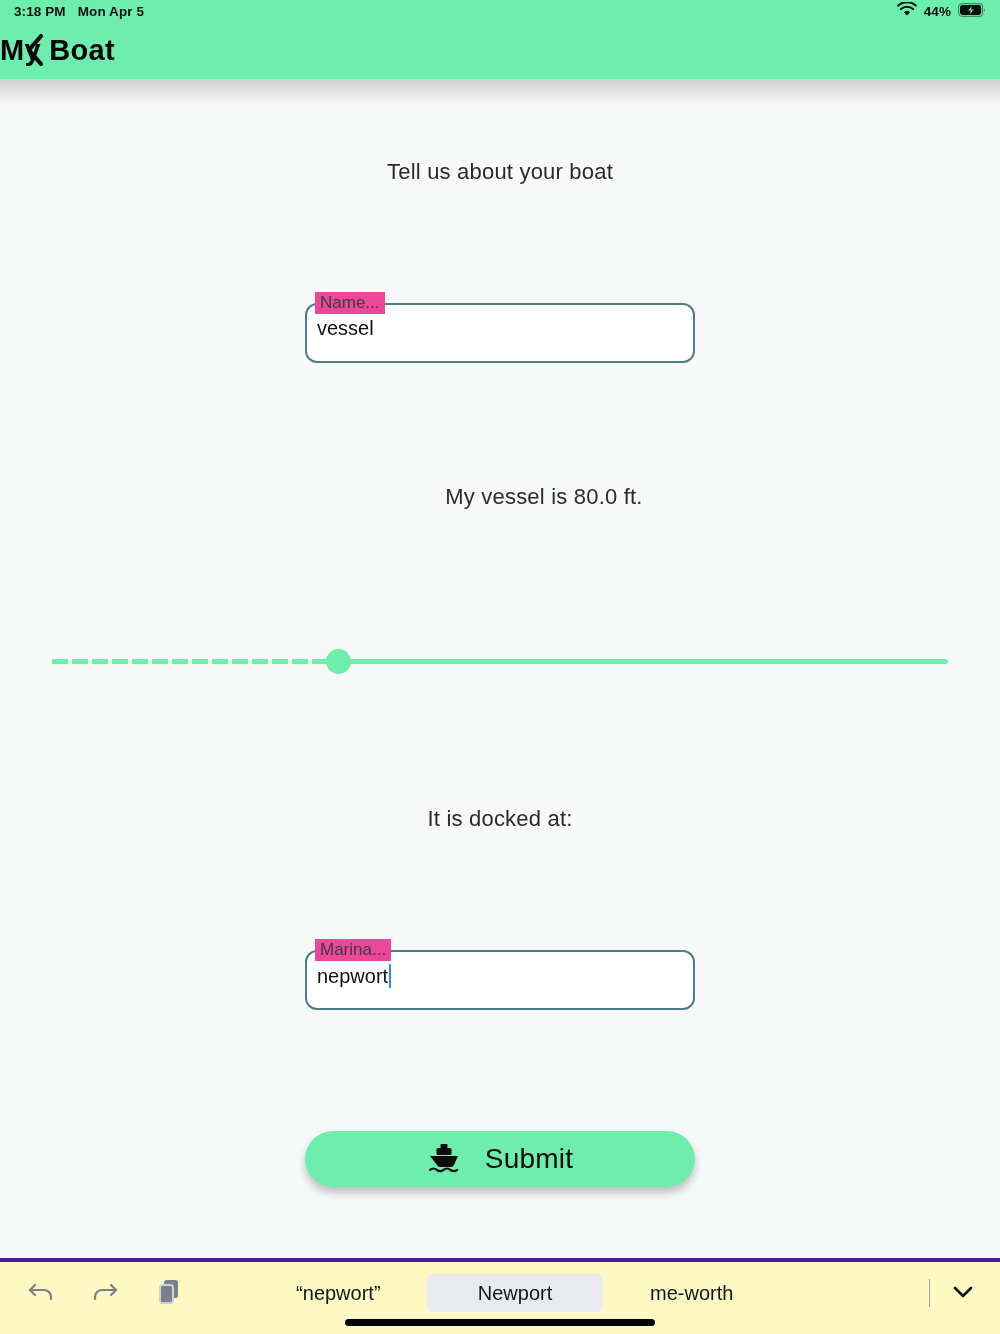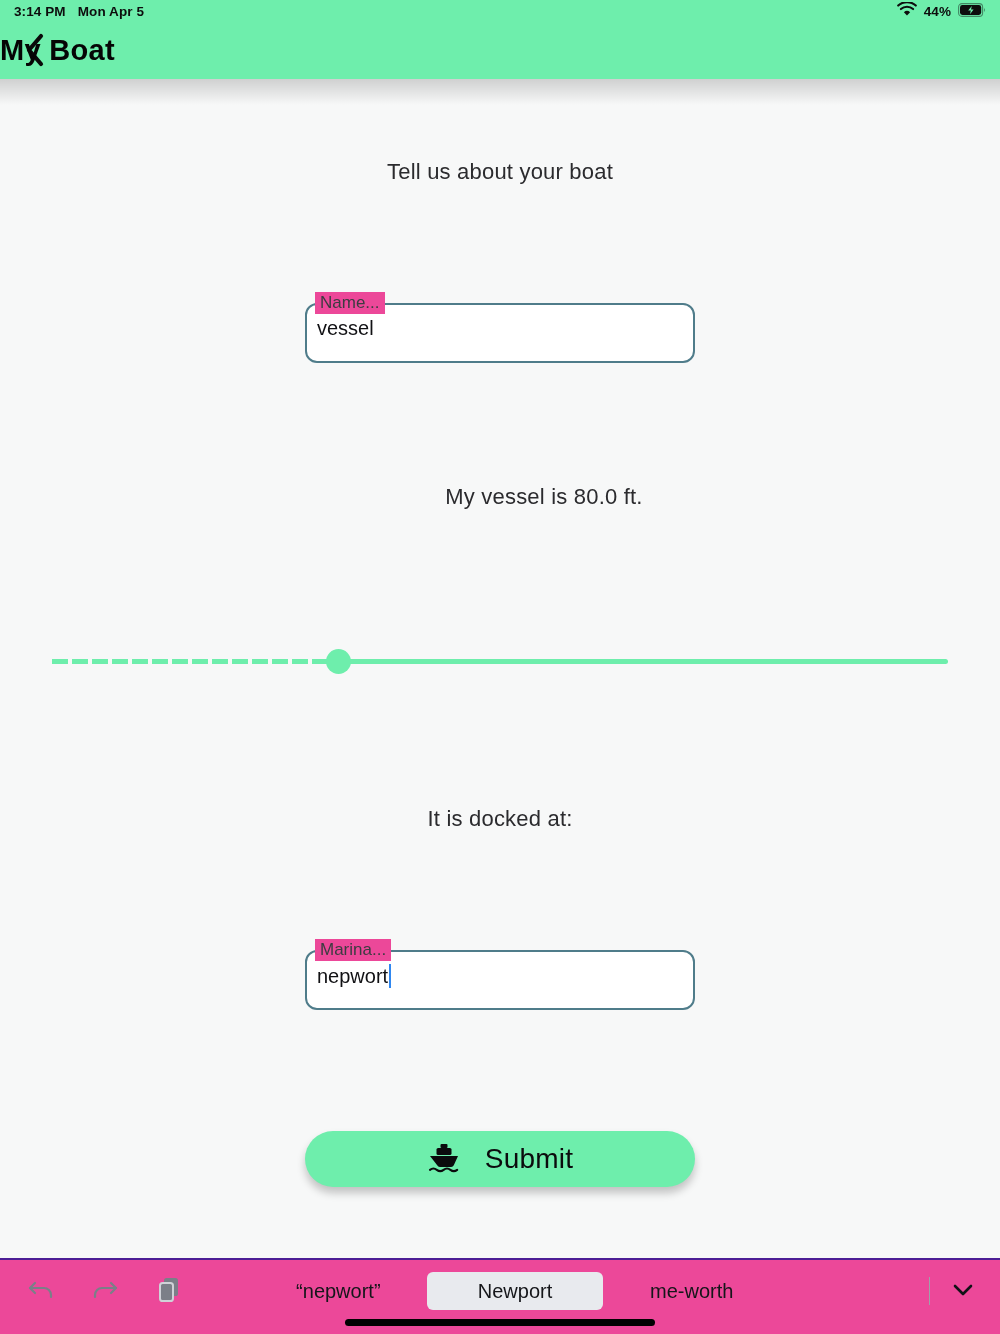--- a/index.html
+++ b/index.html
@@ -214,22 +214,22 @@
     letter-spacing: 0.2px;
   }
   .ferry-icon { display: block; }
 
   
   .accessory-bar {
     position: absolute;
     left: 0; top: 1258px;
     width: 1000px;
     height: 76px;
-    background: #ec4899;
-    border-top: 2px solid #4c1d95;
+    background: #fef9c3;
+    border-top: 4px solid #4c1d95;
   }
   .accessory-tools {
     position: absolute;
     left: 18px; top: 8px;
     display: flex;
     align-items: center;
     gap: 18px;
   }
   .tool-button {
     width: 46px; height: 46px;
@@ -294,21 +294,21 @@
     cursor: pointer;
   }
 </style>
 </head>
 <body>
 
 <div class="app-bar">
 
   <div class="status-bar">
     <div class="status-left">
-      <span>3:14 PM</span>
+      <span>3:18 PM</span>
       <span>Mon Apr 5</span>
     </div>
     <div class="status-right">
       <span class="wifi-icon">
         <svg width="20" height="15" viewBox="0 0 20 15">
           <path d="M10 13.6 L6.9 10.2 A4.6 4.6 0 0 1 13.1 10.2 Z" fill="#0d0d0d"></path>
           <path d="M3.9 7.1 A8.9 8.9 0 0 1 16.1 7.1" stroke="#0d0d0d" stroke-width="2.1" fill="none" stroke-linecap="round"></path>
           <path d="M1.2 3.6 A12.8 12.8 0 0 1 18.8 3.6" stroke="#0d0d0d" stroke-width="2.1" fill="none" stroke-linecap="round"></path>
         </svg>
       </span>

